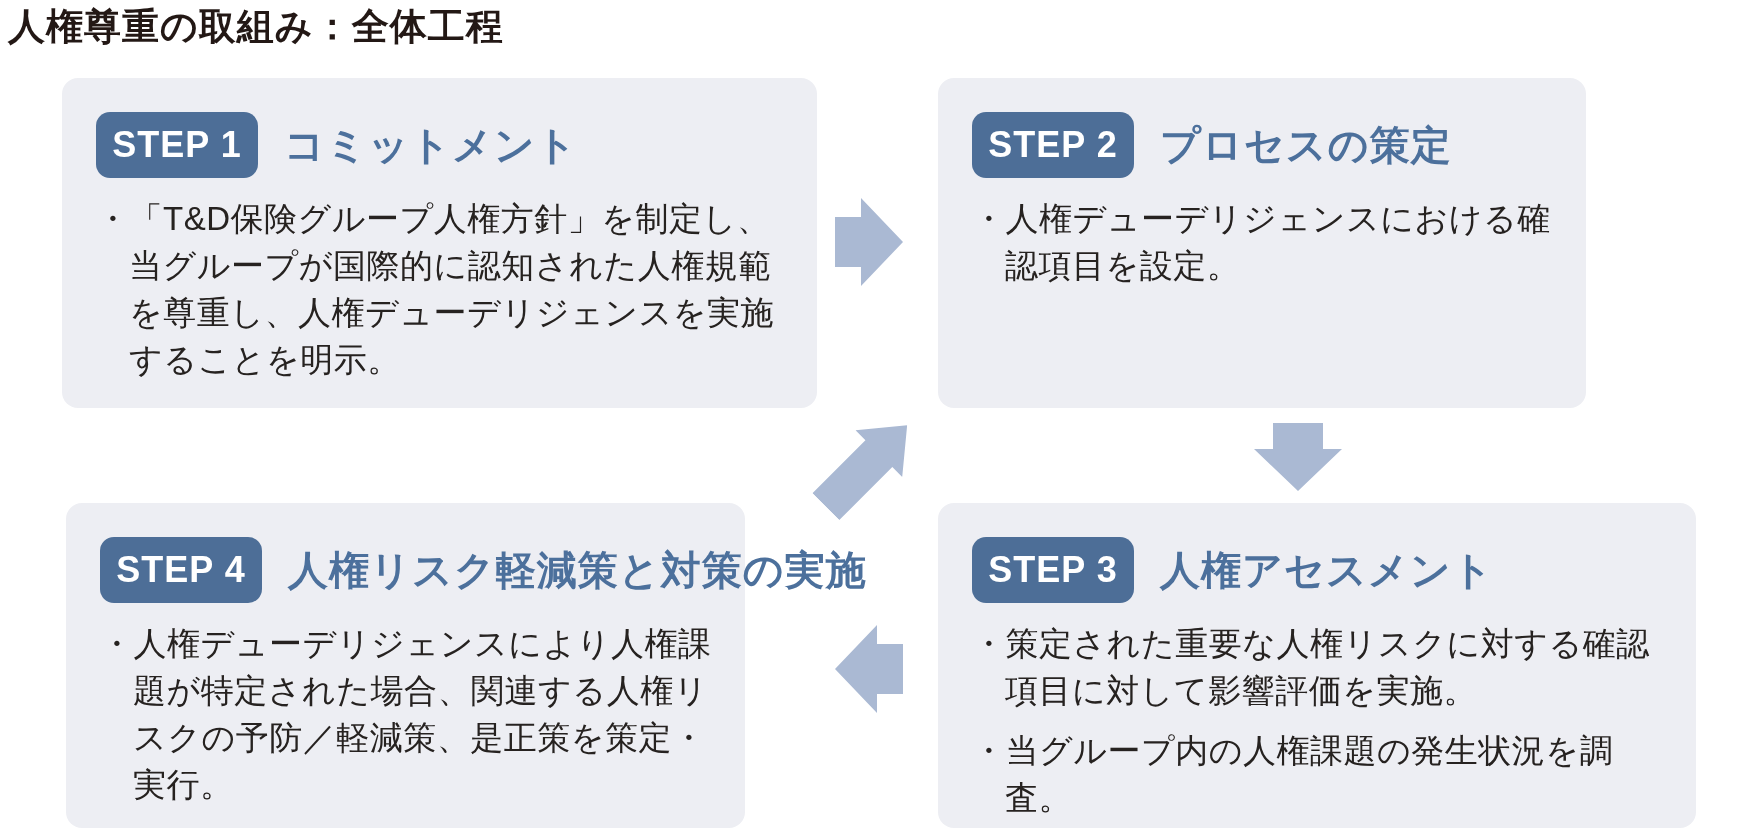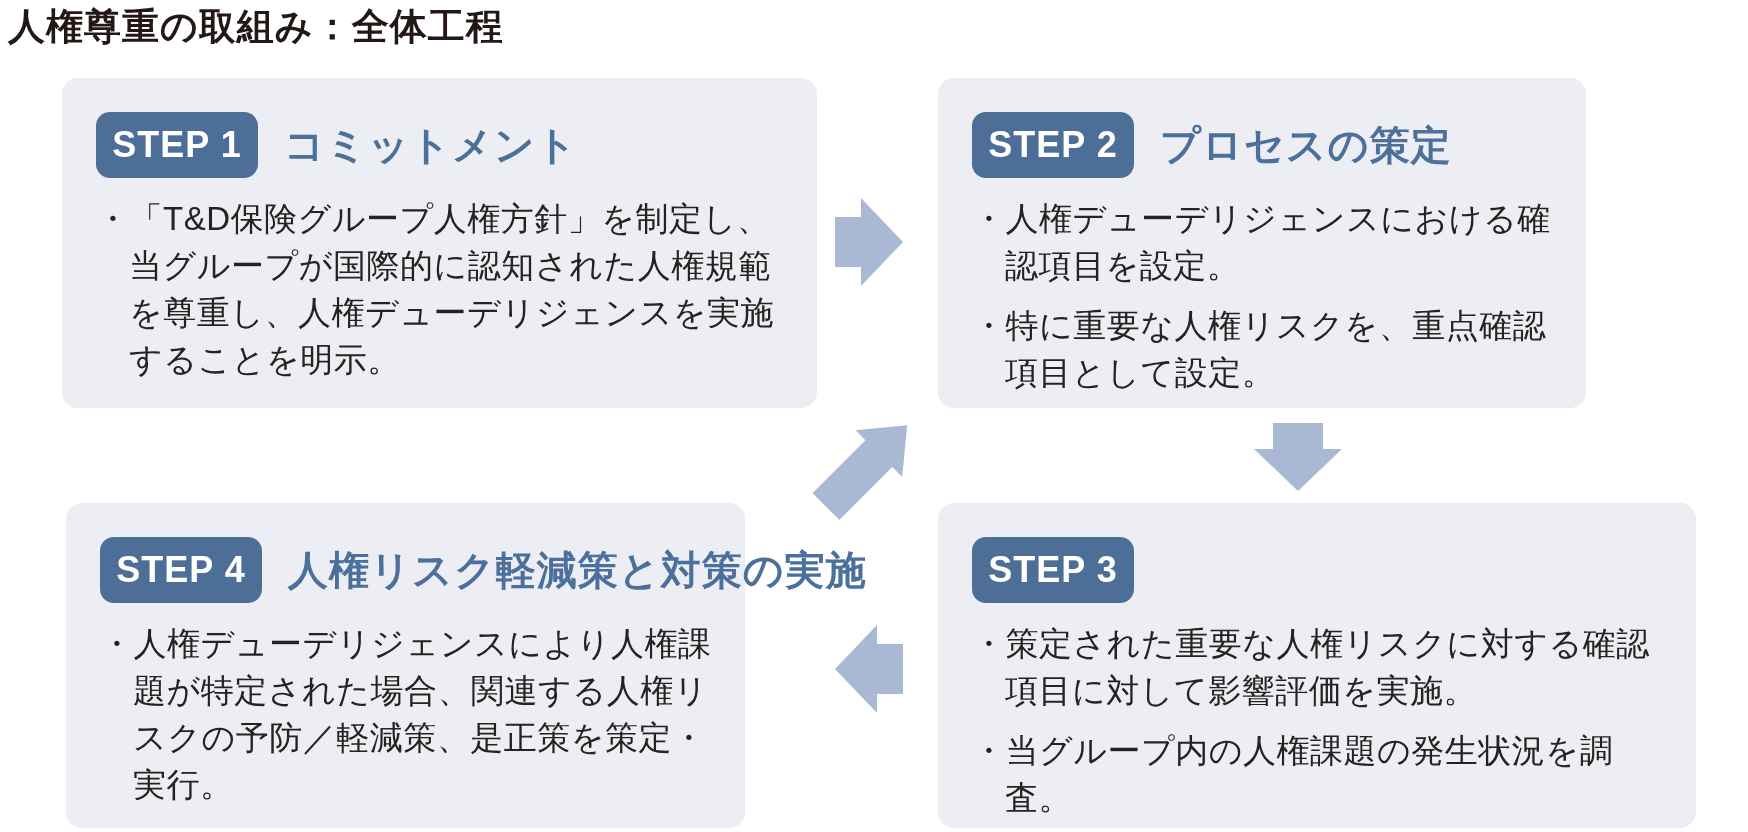--- a/index.html
+++ b/index.html
@@ -60,27 +60,27 @@
     </div>
   </div>
 
   <div class="step-box box-step2">
     <div class="step-header">
       <div class="step-badge">STEP 2</div>
       <div class="step-heading">プロセスの策定</div>
     </div>
     <div class="step-body">
       <p class="bullet">・人権デューデリジェンスにおける確認項目を設定。</p>
-      <p class="bullet">・特に重要な人権リスクを、重点確認項目として設定。</p>
     </div>
   </div>
 
   <div class="step-box box-step3">
     <div class="step-header">
       <div class="step-badge">STEP 3</div>
+      <div class="step-heading">人権アセスメント</div>
     </div>
     <div class="step-body">
       <p class="bullet">・策定された重要な人権リスクに対する確認項目に対して影響評価を実施。</p>
       <p class="bullet">・当グループ内の人権課題の発生状況を調査。</p>
     </div>
   </div>
 
   <div class="step-box box-step4">
     <div class="step-header">
       <div class="step-badge">STEP 4</div>

